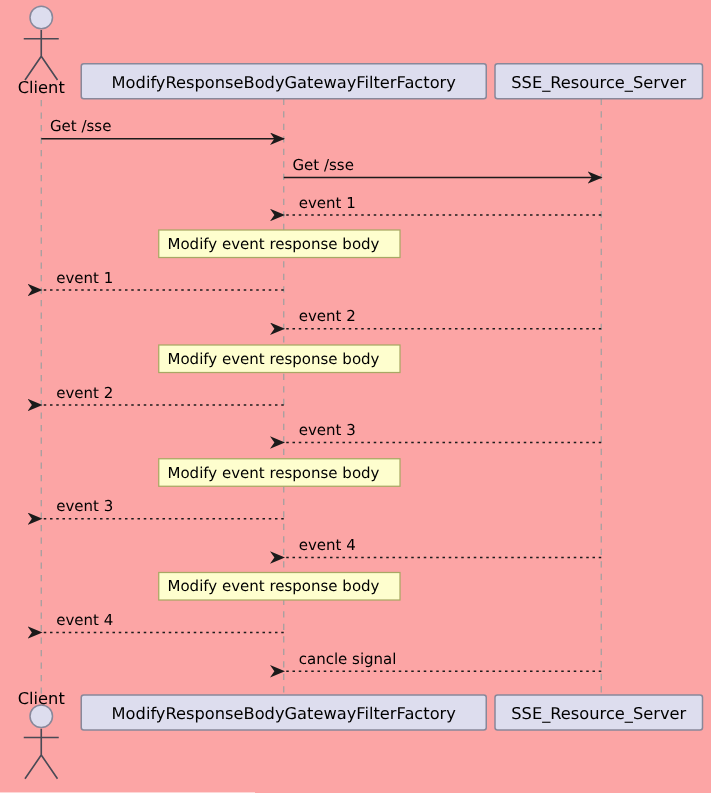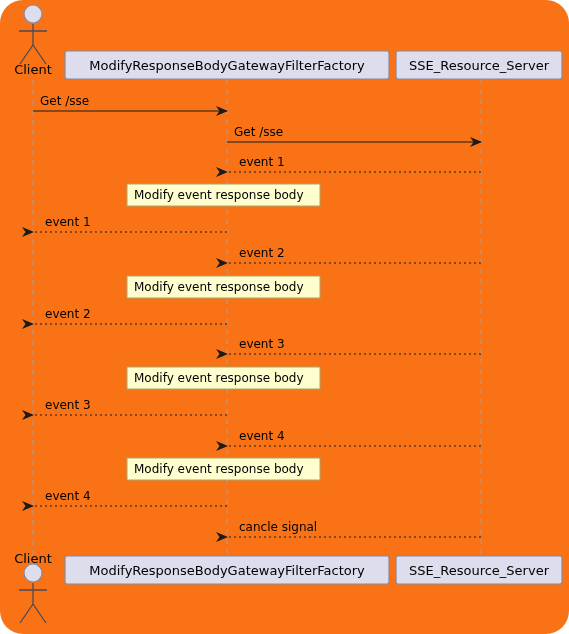--- a/index.html
+++ b/index.html
@@ -7,23 +7,22 @@
     padding: 0;
     background: #ffffff;
   }
   body {
     font-family: "DejaVu Sans", sans-serif;
   }
   #diagram-root {
     position: relative;
     width: 569px;
     height: 634px;
-    background: #f97316;
+    background: #fca5a5;
     overflow: hidden;
-    border-radius: 23px;
   }
   svg.seq {
     position: absolute;
     left: 0;
     top: 0;
     width: 569px;
     height: 634px;
     display: block;
   }
   .lbl {

